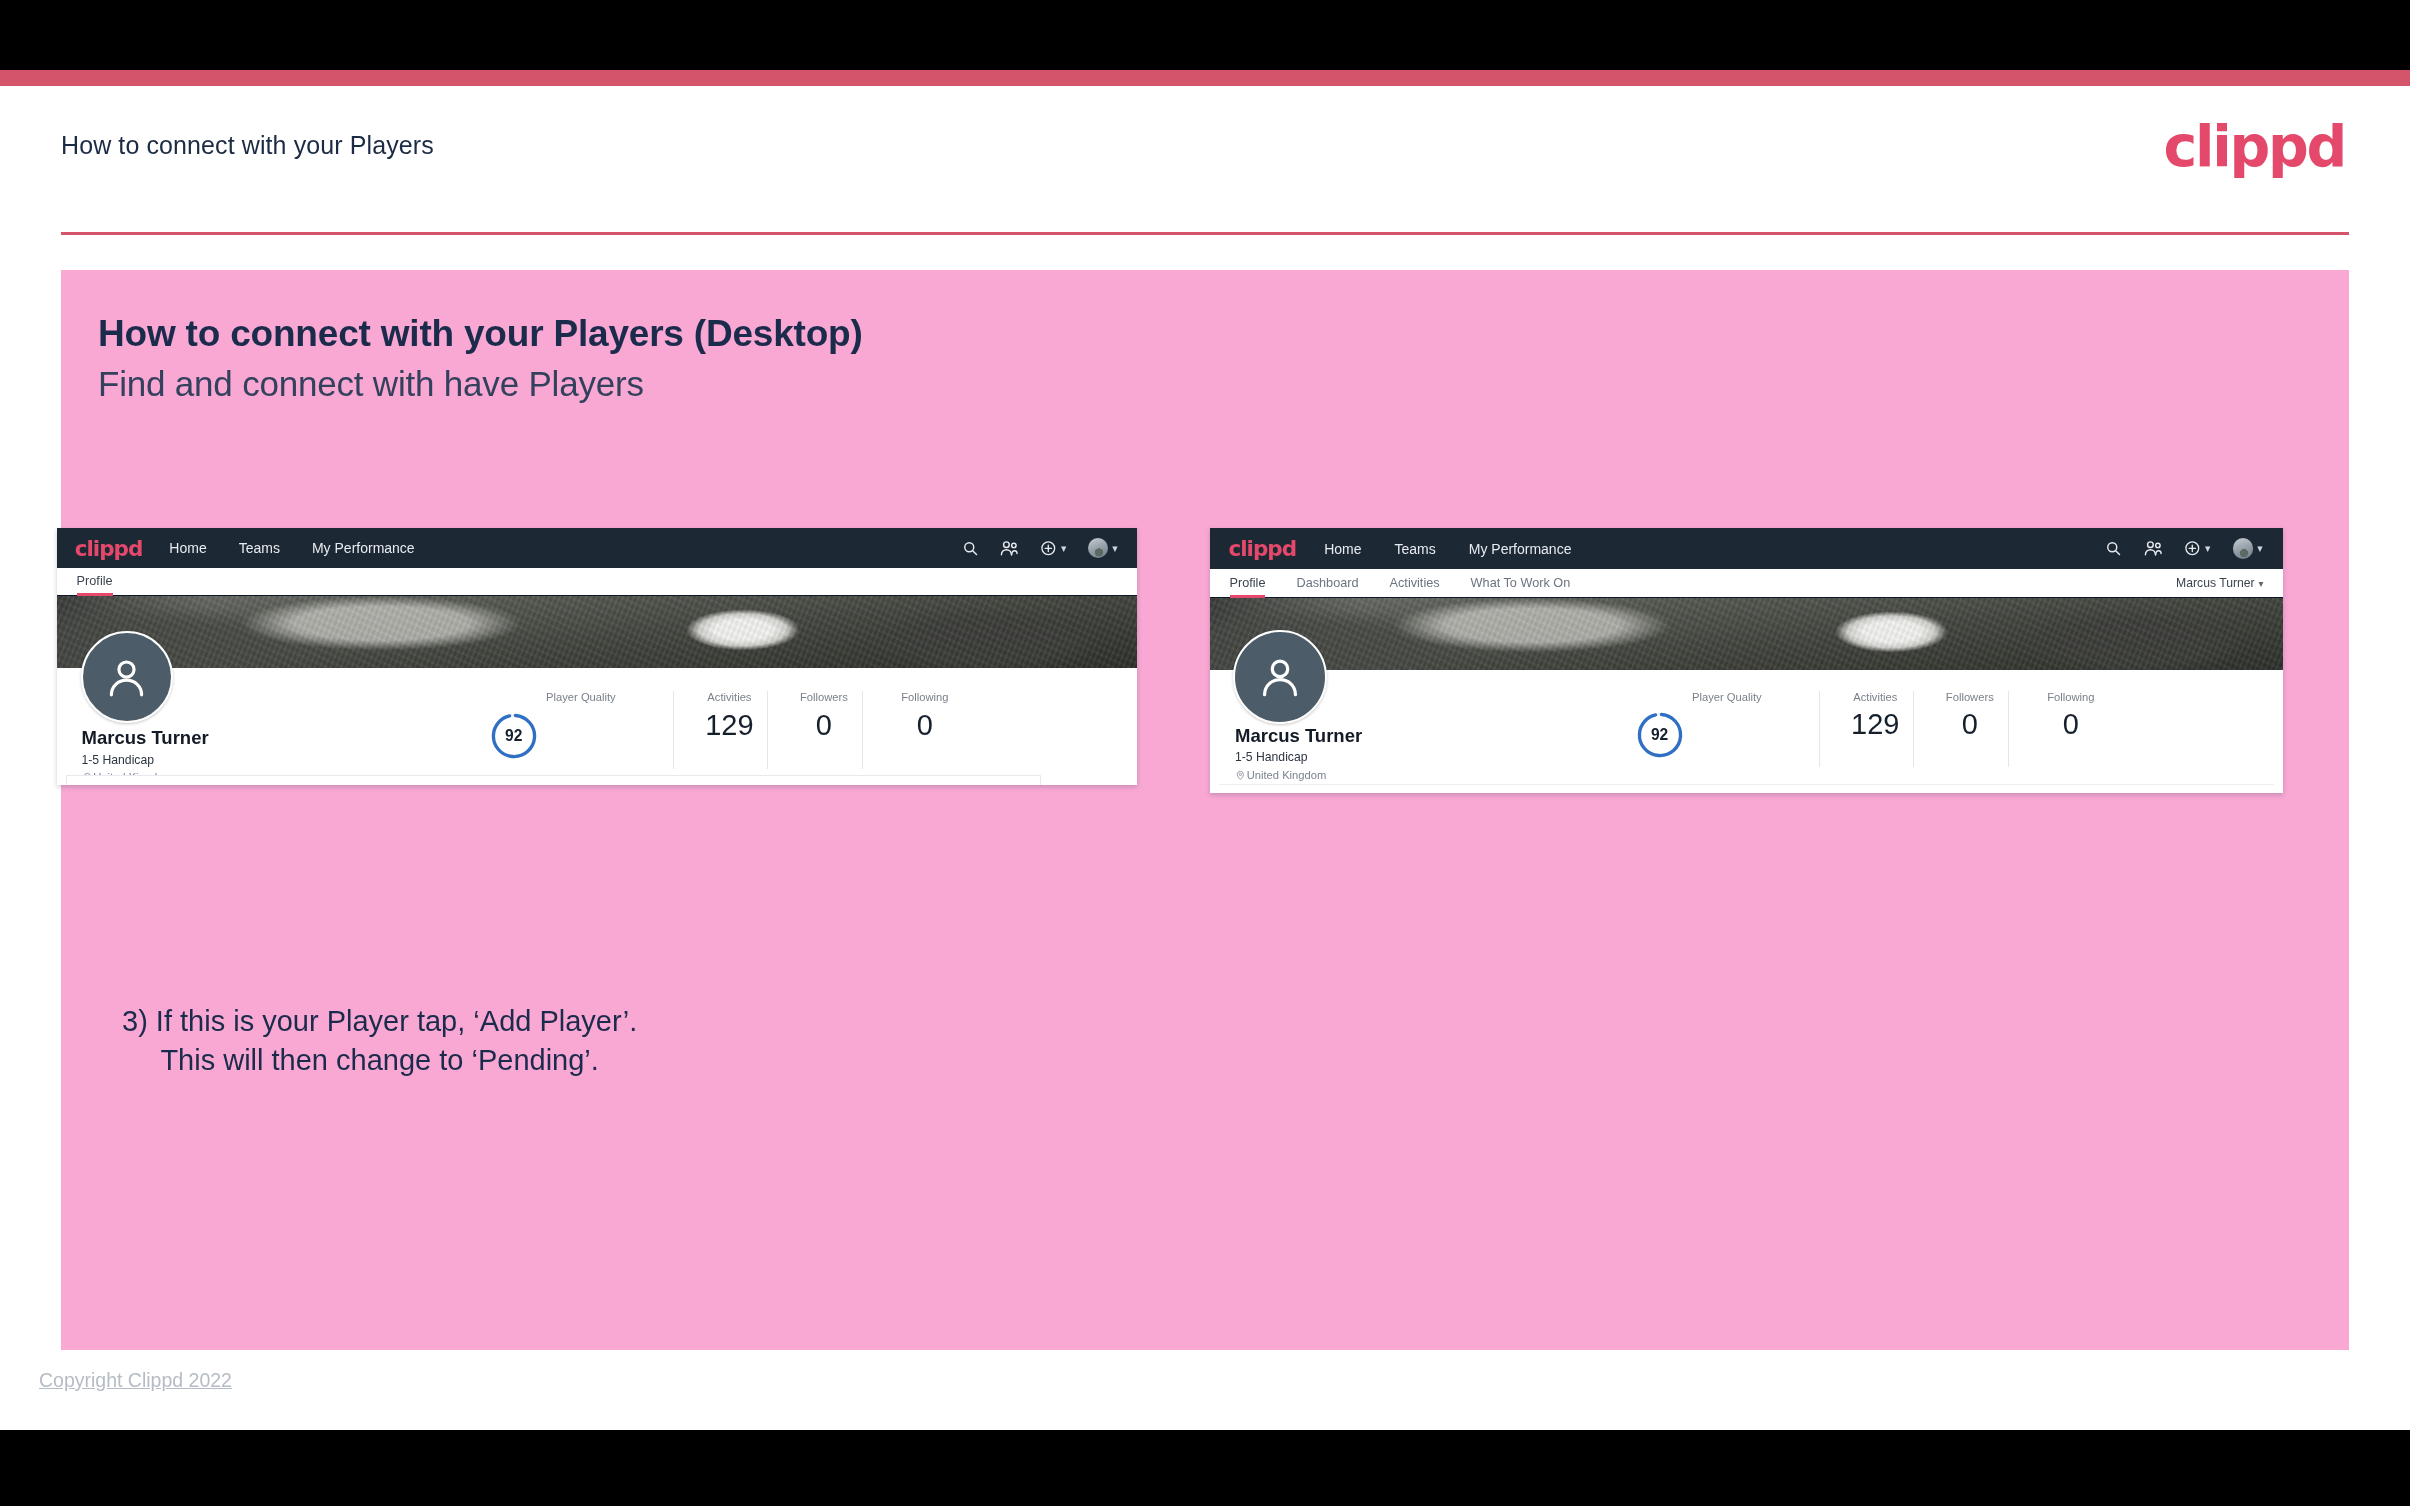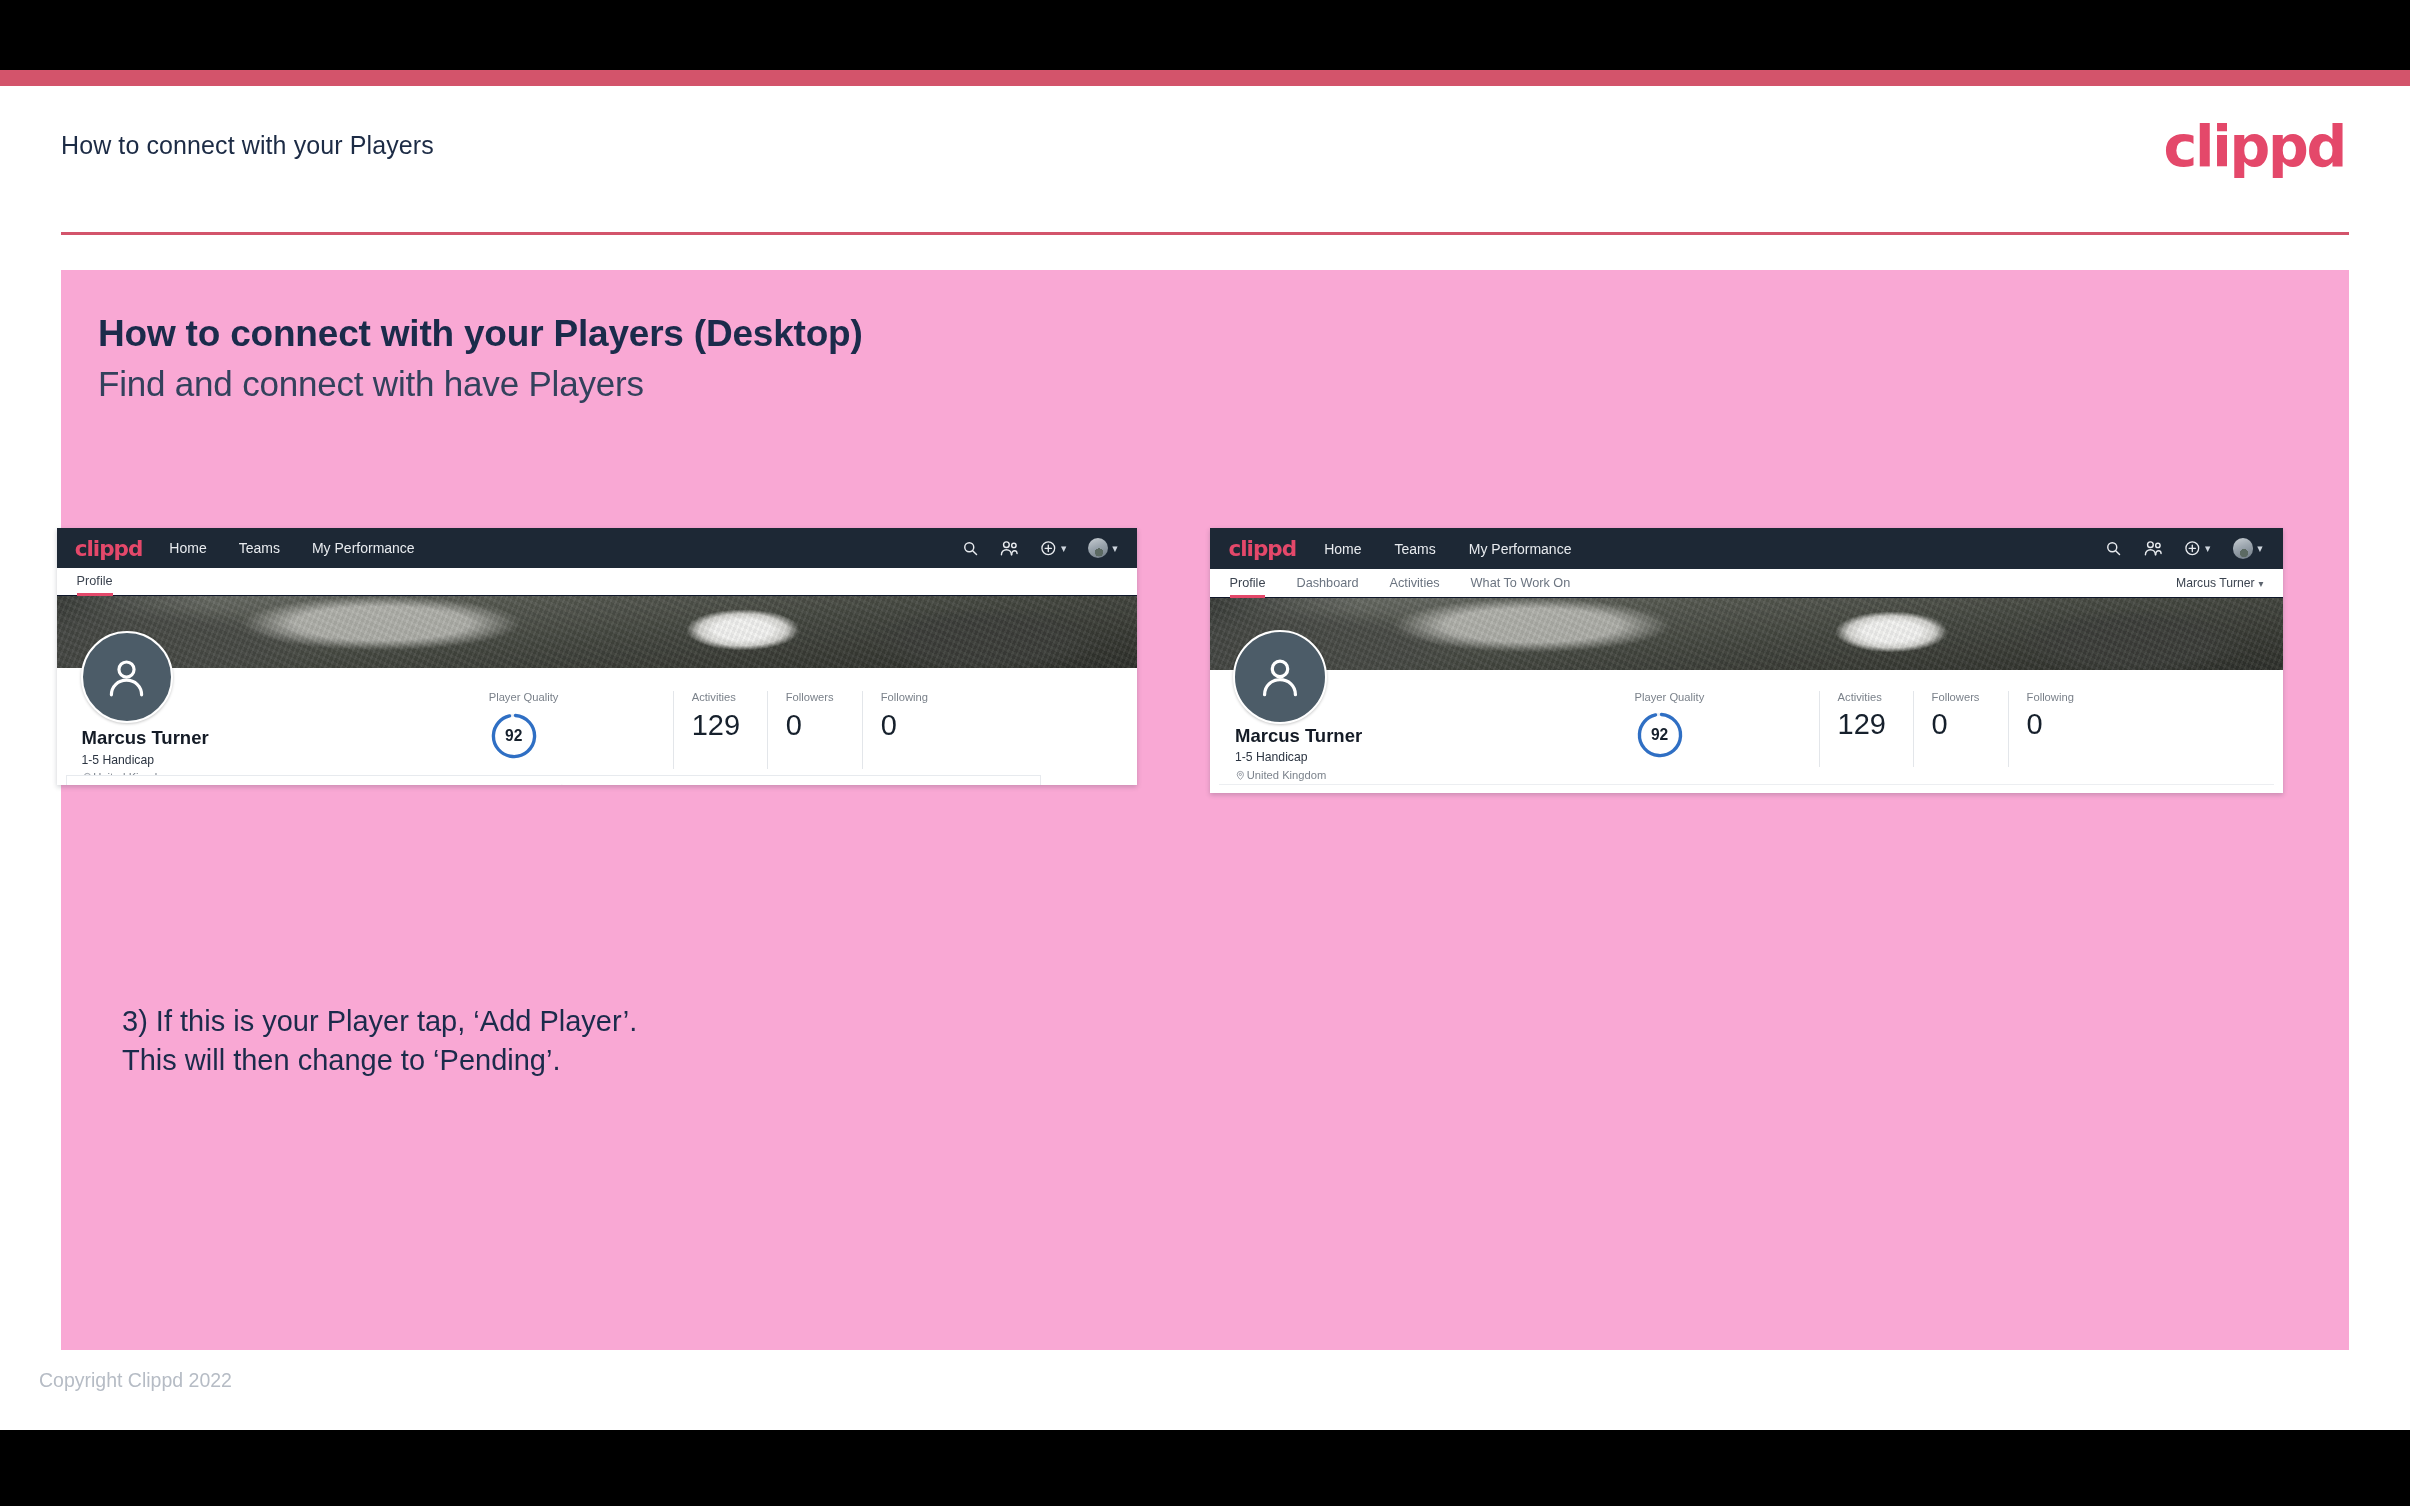--- a/index.html
+++ b/index.html
@@ -3,21 +3,21 @@
 <meta charset="utf-8">
 <style>
   * { box-sizing: border-box; margin: 0; padding: 0; }
   html, body {
     width: 2411px; height: 1507px;
     background: #000;
     font-family: "Liberation Sans", sans-serif;
     overflow: hidden;
   }
 
-  .slide-frame { position: relative; width: 2012px; height: 1507px; background: #000; }
+  .slide-frame { position: relative; width: 2012px; height: 1507px; background: #000; text-align: center; }
 
   
   .top-black { position:absolute; left:0; top:0; width:2411px; height:70px; background:#000; }
   .top-pink  { position:absolute; left:0; top:70px; width:2411px; height:15.6px; background:#d3546b; }
   .bottom-black { position:absolute; left:0; top:1430px; width:2411px; height:77px; background:#000; }
 
   .slide-white { position:absolute; left:0; top:86px; width:2411px; height:1344px; background:#fff; }
 
   
   .slide-header { position:absolute; left:0; top:86px; width:2411px; height:151px; }
@@ -149,21 +149,21 @@
   
   .act-bar { position:absolute; background:#fff; border-top:1px solid #eceef1; }
 
   
   .caption { position:absolute; color:#1b2b4b; line-height:1.36; }
   .cap-left  { left:61px;  top:720px; font-size:29px;margin-top:12px; }
   .cap-right { left:1149px; top:715px; font-size:29px; }
 
   .copyright {
     position:absolute; left:39px; top:1369px;
-    font-size:19.5px; color:#b6bcc5;
+    font-size:19.5px; color:#b6bcc5;text-decoration:underline;
   }
 </style>
 </head>
 <body>
 
 <div class="slide-frame">
 
   <div class="top-black"></div>
   <div class="top-pink"></div>
   <div class="slide-white"></div>

